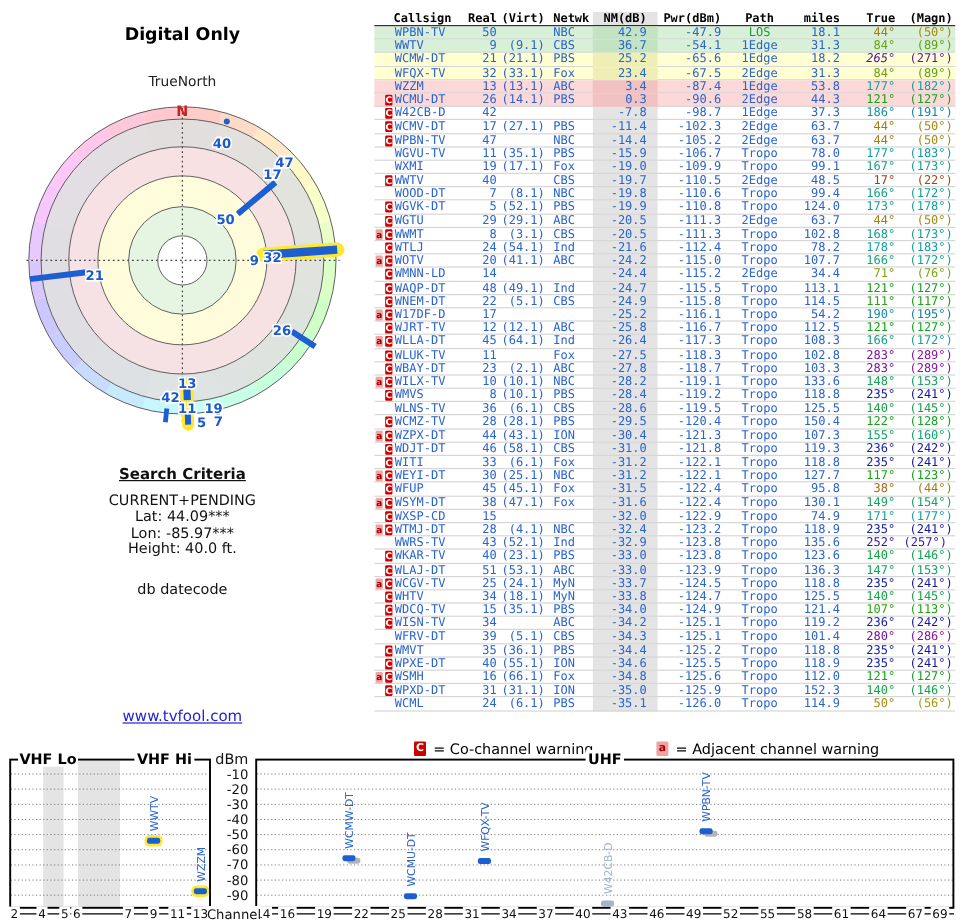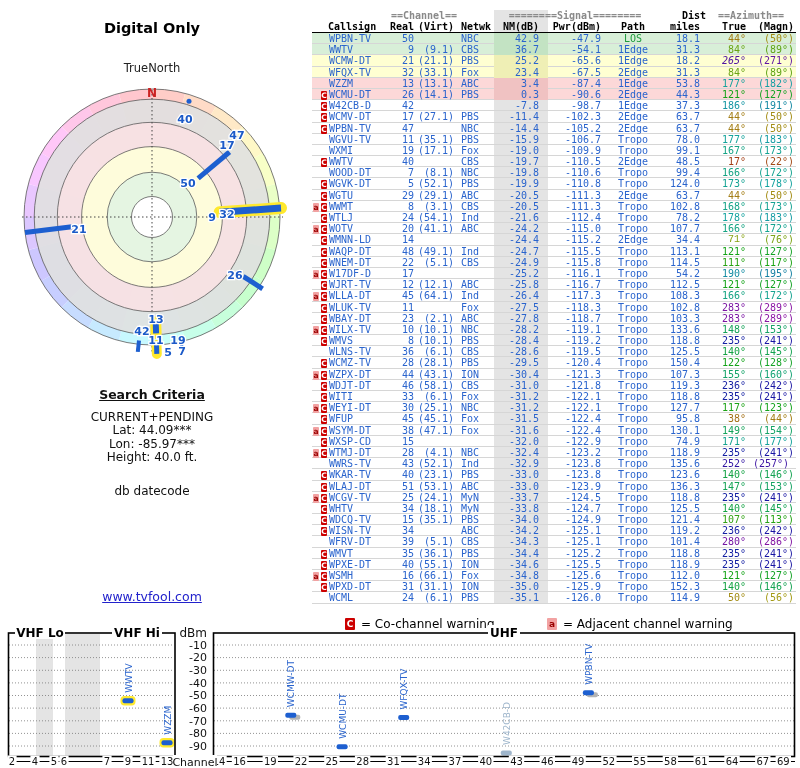--- a/index.html
+++ b/index.html
@@ -140,26 +140,20 @@
     <div>Lon: -85.97***</div>
     <div>Height: 40.0 ft.</div>
     <div class="sc-gap"></div>
     <div>db datecode</div>
   </div>
 
   <a class="tvfool-link">www.tvfool.com</a>
 
   <div class="tbl">
     <div class="nm-strip"></div>
-    <div class="thead hA">
-      <span style="grid-column:4/6" class="cc">==Channel==</span>
-      <span style="grid-column:7/10" class="cc">========Signal========</span>
-      <span style="grid-column:10" class="cr dist">Dist</span>
-      <span style="grid-column:11/13" class="cc">==Azimuth==</span>
-    </div>
     <div class="thead hb">
       <span style="grid-column:3" class="ca">Callsign</span>
       <span style="grid-column:4" class="cr">Real</span>
       <span style="grid-column:5" class="cr c-virt">(Virt)</span>
       <span style="grid-column:6" class="ca c-net">Netwk</span>
       <span style="grid-column:7" class="cr c-nm">NM(dB)</span>
       <span style="grid-column:8" class="cr c-pwr">Pwr(dBm)</span>
       <span style="grid-column:9" class="cc">Path</span>
       <span style="grid-column:10" class="cr c-mi">miles</span>
       <span style="grid-column:11" class="cr c-true">True</span>
@@ -422,21 +416,21 @@
           <span class="cc"></span>
           <span class="cc"><span class="wbox wc">C</span></span>
           <span class="ca c-call">WMNN-LD</span>
           <span class="cr c-real">14</span>
           <span class="cr c-virt"></span>
           <span class="ca c-net"></span>
           <span class="cr c-nm">-24.4</span>
           <span class="cr c-pwr">-115.2</span>
           <span class="cc c-path">2Edge</span>
           <span class="cr c-mi">34.4</span>
-          <span class="cr c-true" style="color: rgb(137, 163, 20); font-family: Liberation Mono, monospace;">71°</span>
+          <span class="cr c-true" style="color: rgb(137, 163, 20);">71°</span>
           <span class="cr c-magn" style="color: rgb(125, 163, 20);">(76°)</span>
         </div>
         <div class="trow">
           <span class="cc"></span>
           <span class="cc"><span class="wbox wc">C</span></span>
           <span class="ca c-call">WAQP-DT</span>
           <span class="cr c-real">48</span>
           <span class="cr c-virt">(49.1)</span>
           <span class="ca c-net">Ind</span>
           <span class="cr c-nm">-24.7</span>

